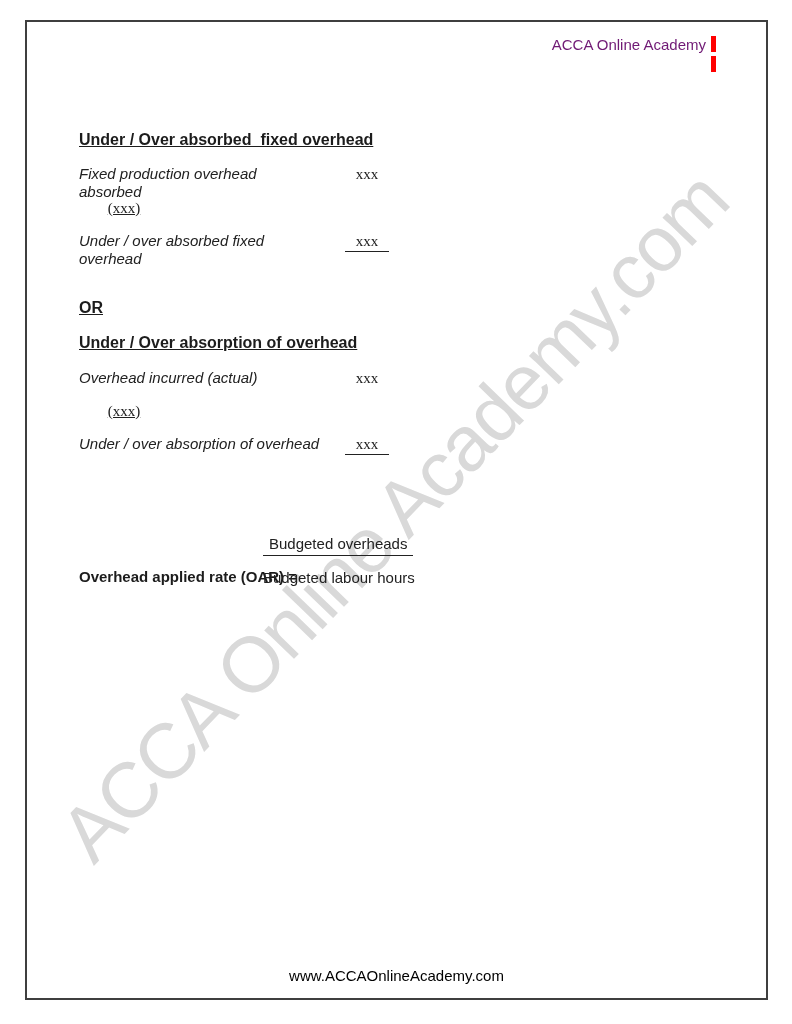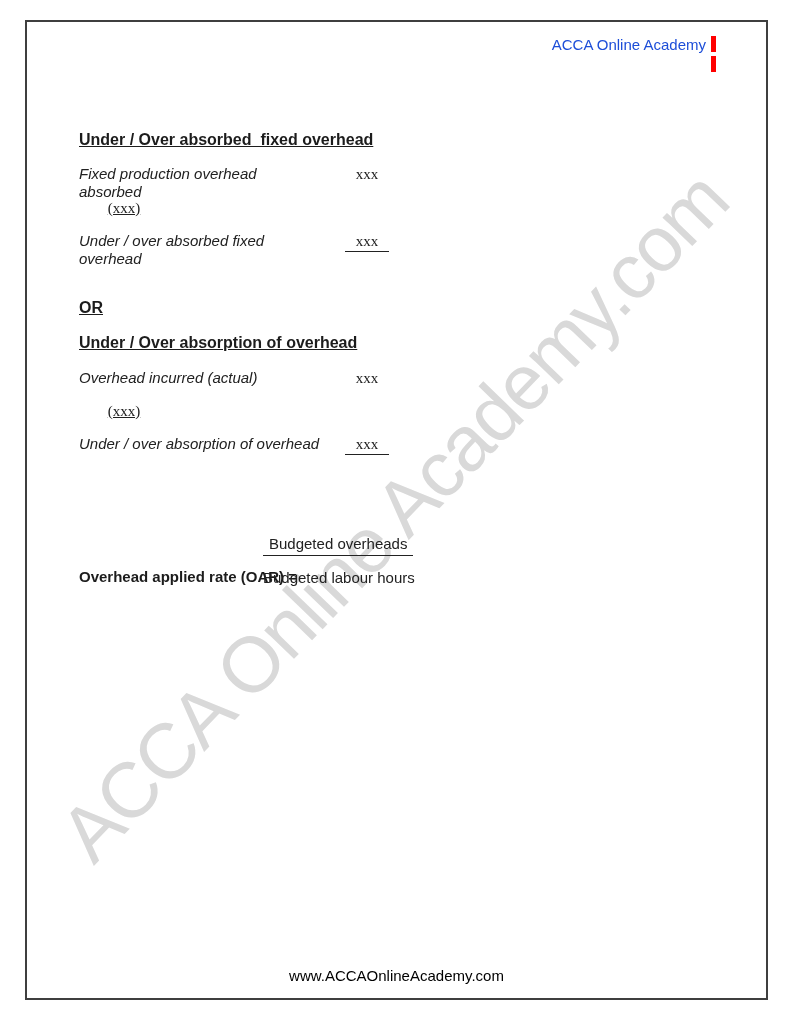--- a/index.html
+++ b/index.html
@@ -21,21 +21,21 @@
     box-sizing: border-box;
     border: 2px solid #3f3f3f;
     background: #ffffff;
   }
   
   .header {
     position: absolute;
     top: 12px;
     right: 50px;
     font-size: 15px;
-    color: #1d4ed8;
+    color: #701a75;
   }
   .header-line {
     display: flex;
     align-items: center;
     justify-content: flex-end;
     height: 20px;
     white-space: pre;
   }
   .redbar {
     display: inline-block;

